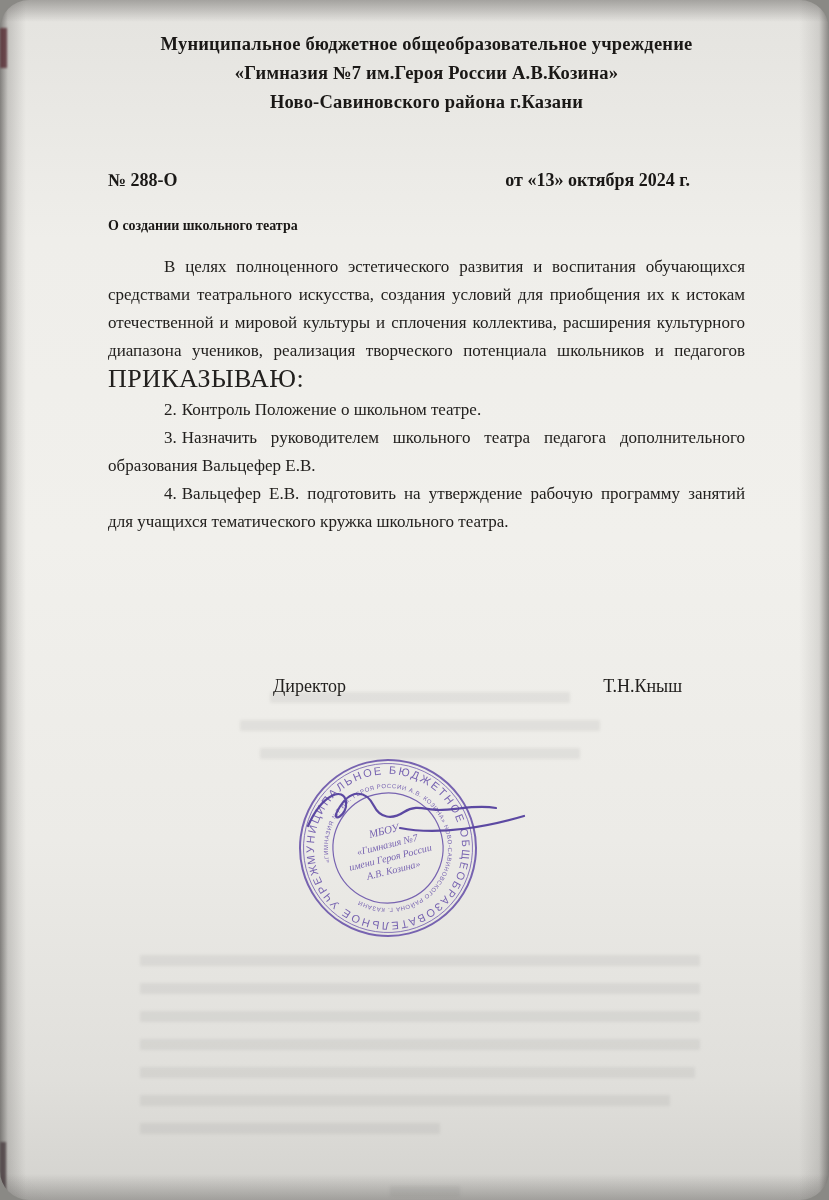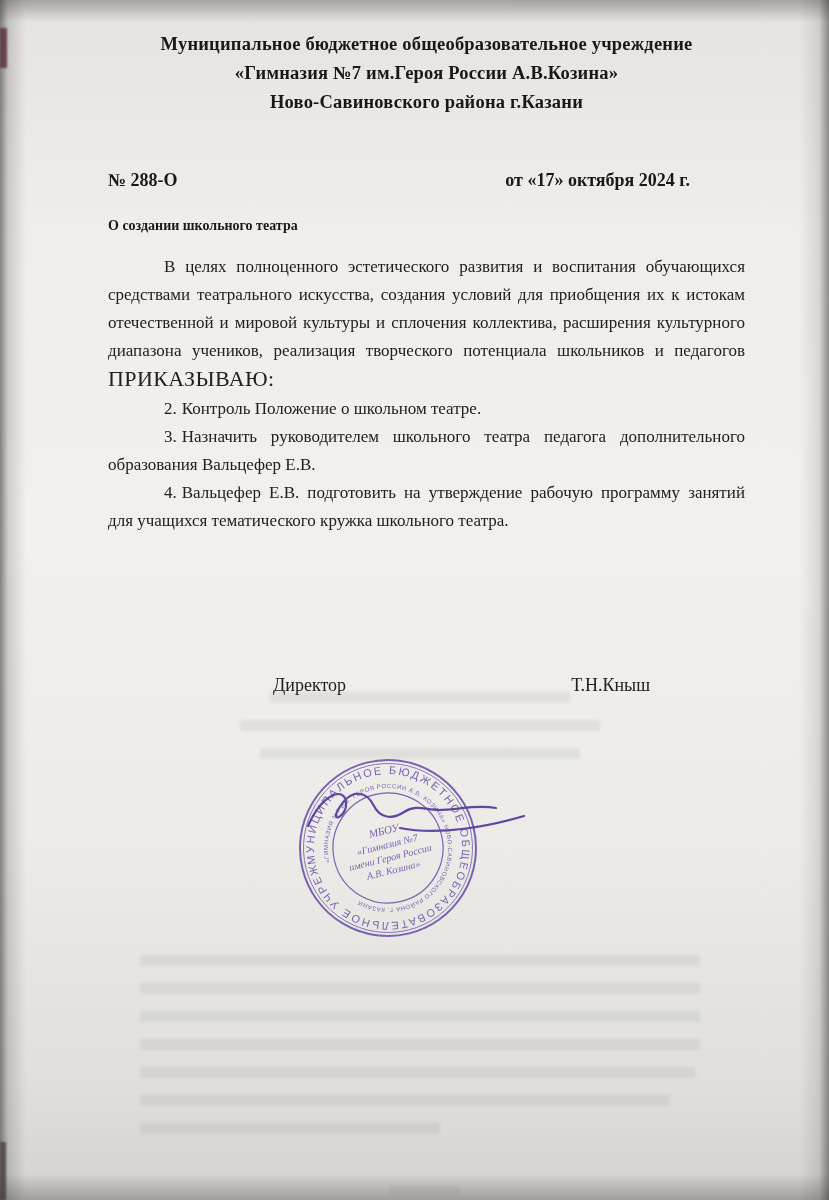--- a/index.html
+++ b/index.html
@@ -7,34 +7,35 @@
     position:relative;width:829px;height:1200px;overflow:hidden;
     font-family:"Liberation Serif","DejaVu Serif",serif;
     background:
       linear-gradient(90deg, rgba(45,42,40,.55) 0px, rgba(45,42,40,.18) 8px, rgba(45,42,40,0) 26px),
       linear-gradient(270deg, rgba(45,42,40,.50) 0px, rgba(45,42,40,.12) 10px, rgba(45,42,40,0) 30px),
       linear-gradient(180deg, rgba(45,42,40,.35) 0px, rgba(45,42,40,0) 22px),
       linear-gradient(0deg, rgba(45,42,40,.30) 0px, rgba(45,42,40,0) 26px),
       radial-gradient(ellipse 120% 115% at 50% 45%, rgba(0,0,0,0) 60%, rgba(40,38,35,.16) 85%, rgba(40,38,35,.38) 100%),
       linear-gradient(180deg, #e4e3df 0%, #efeeea 20%, #f1f0ec 45%, #ecebe7 70%, #e0dfdb 90%, #d3d2ce 100%);
     color:#22201e;
+    border-radius:29px;
   }
   .edge-mark{position:absolute;background:#53262e;opacity:.75;filter:blur(1px);}
   .ghost{position:absolute;height:11px;border-radius:2px;background:rgba(110,108,104,0.10);filter:blur(1.5px);}
   .page{position:absolute;inset:0;padding:30px 84px 0 108px;box-sizing:border-box;}
   .org{text-align:center;font-weight:bold;font-size:18.5px;line-height:29px;color:#1a1816;letter-spacing:.2px;}
   .numrow{display:flex;justify-content:space-between;margin-top:53px;padding-right:55px;font-weight:bold;font-size:18px;color:#1a1816;gap:12px;}
   .subject{margin-top:27px;font-weight:bold;font-size:14px;color:#1a1816;}
   .para{margin:0;font-size:17px;line-height:28px;text-align:justify;text-indent:56px;}
   .intro{margin-top:19px;}
-  .prikaz{font-size:22px;letter-spacing:.4px;}
+  .prikaz{font-size:26px;letter-spacing:.4px;}
   .inum{margin-right:5px;}
   .sigrow{display:flex;margin-top:140px;font-size:18px;position:relative;z-index:2;}
   .sig-title{margin-left:165px;}
-  .sig-name{margin-left:auto;margin-right:95px;}
+  .sig-name{margin-left:auto;margin-right:63px;}
   .stamp{position:absolute;left:288px;top:748px;width:200px;height:200px;color:#6b55ab;opacity:.9;filter:blur(.3px);z-index:3;}
   .stamp text{fill:currentColor;}
   .stamp .rings circle{fill:none;stroke:currentColor;}
   .ring-outer-text{font-size:11px;letter-spacing:2px;font-family:"Liberation Sans","DejaVu Sans",sans-serif;}
   .ring-inner-text{font-size:6px;letter-spacing:.6px;font-family:"Liberation Sans","DejaVu Sans",sans-serif;}
   .stamp-center{font-style:italic;font-family:"Liberation Serif","DejaVu Serif",serif;}
   .signature-svg{position:absolute;left:300px;top:780px;width:230px;height:70px;z-index:4;}
   .signature-svg path{fill:none;stroke:#54409e;stroke-width:2.2px;stroke-linecap:round;opacity:.95;}
 </style>
 </head>
@@ -60,21 +61,21 @@
   <div class="page">
 
     <header class="org">
       <div>Муниципальное бюджетное общеобразовательное учреждение</div>
       <div>«Гимназия №7 им.Героя России А.В.Козина»</div>
       <div>Ново-Савиновского района г.Казани</div>
     </header>
 
     <div class="numrow">
       <span>№ 288-О</span>
-      <span>от «17» октября 2024 г.</span>
+      <span>от «13» октября 2024 г.</span>
     </div>
 
     <div class="subject">О создании школьного театра</div>
 
     <p class="para intro"><span>В целях полноценного эстетического развития и воспитания обучающихся средствами театрального искусства, создания условий для приобщения их к истокам отечественной и мировой культуры и сплочения коллектива, расширения культурного диапазона учеников, реализация творческого потенциала школьников и педагогов </span><span class="prikaz">ПРИКАЗЫВАЮ:</span></p>
 
     <div>
 
   <p class="para item">
     <span class="inum">2.</span><span class="itext">Контроль Положение о школьном театре.</span>

